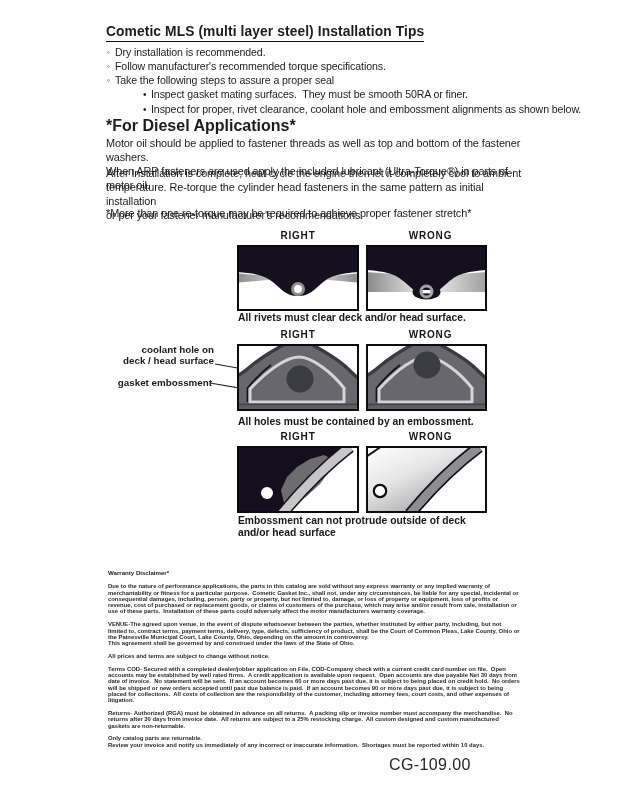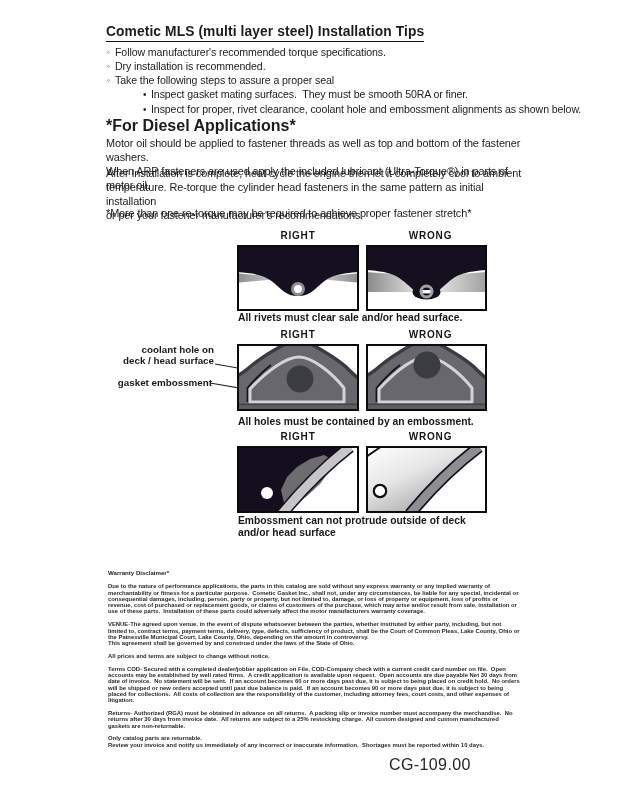--- a/index.html
+++ b/index.html
@@ -45,22 +45,22 @@
   .pageno{position:absolute;left:389px;top:756px;font-size:16px;letter-spacing:.4px;color:#252525;}
 </style>
 </head>
 <body>
 
 <div class="page">
 
   <div class="title">Cometic MLS (multi layer steel) Installation Tips</div>
 
   <div class="bullets">
+    <div class="b lvl1"><span class="mk">◦</span><span>Dry installation is recommended.</span></div>
     <div class="b lvl1"><span class="mk">◦</span><span>Follow manufacturer's recommended torque specifications.</span></div>
-    <div class="b lvl1"><span class="mk">◦</span><span>Dry installation is recommended.</span></div>
     <div class="b lvl1"><span class="mk">◦</span><span>Take the following steps to assure a proper seal</span></div>
     <div class="b lvl2"><span class="mk">•</span><span>Inspect gasket mating surfaces.  They must be smooth 50RA or finer.</span></div>
     <div class="b lvl2"><span class="mk">•</span><span>Inspect for proper, rivet clearance, coolant hole and embossment alignments as shown below.</span></div>
   </div>
 
   <div class="diesel-h">*For Diesel Applications*</div>
   <div class="bodyp p1">Motor oil should be applied to fastener threads as well as top and bottom of the fastener washers.
 When ARP fasteners are used apply the included lubricant (Ultra-Torque®) in parts of motor oil.</div>
   <div class="bodyp p2">After Installation is complete, heat cycle the engine then let it completely cool to ambient
 temperature. Re-torque the cylinder head fasteners in the same pattern as initial installation
@@ -108,21 +108,21 @@
       <path d="M121,27 L74,30.5 C67,34 64,40 62.5,47 L121,47 Z" fill="url(#g4)"></path>
       <path d="M0,0 H121 V25 C100,26.5 92,29 83,36.5 C75,43 71,49.5 60.5,49.5 C50,49.5 46,43 38,36.5 C29,29 21,26.5 0,25 Z" fill="#160f1f"></path>
       <rect x="0" y="47" width="121" height="19" fill="#ffffff"></rect>
       <ellipse cx="60.5" cy="47" rx="14" ry="7.5" fill="#160f1f"></ellipse>
       <circle cx="60.5" cy="46.5" r="5.5" fill="#160f1f" stroke="#a2a2a2" stroke-width="3"></circle>
       <rect x="56.5" y="45" width="8" height="3.4" fill="#ffffff"></rect>
       <rect x="0" y="0" width="121" height="66" fill="none" stroke="#0b0b0b" stroke-width="4"></rect>
     </svg>
   </div>
 
-  <div class="cap cap1">All rivets must clear sale and/or head surface.</div>
+  <div class="cap cap1">All rivets must clear deck and/or head surface.</div>
 
   <div class="flabel lab-r row2">RIGHT</div>
   <div class="flabel lab-w row2">WRONG</div>
 
   <div class="callout co-hole">coolant hole on
 deck / head surface</div>
   <div class="callout co-emb">gasket embossment</div>
   <svg class="leader" viewBox="0 0 100 46" xmlns="http://www.w3.org/2000/svg">
     <line x1="10" y1="12" x2="95" y2="27" stroke="#222" stroke-width="1.2"></line>
     <line x1="5" y1="31" x2="57" y2="40" stroke="#222" stroke-width="1.2"></line>

